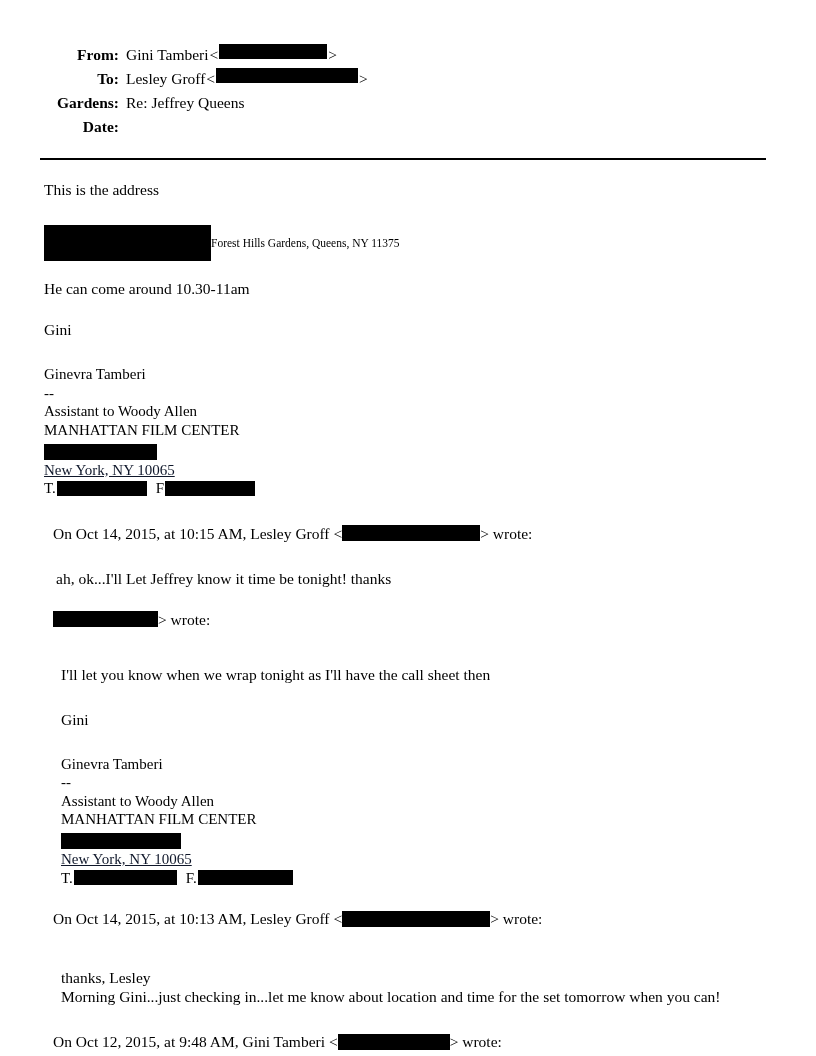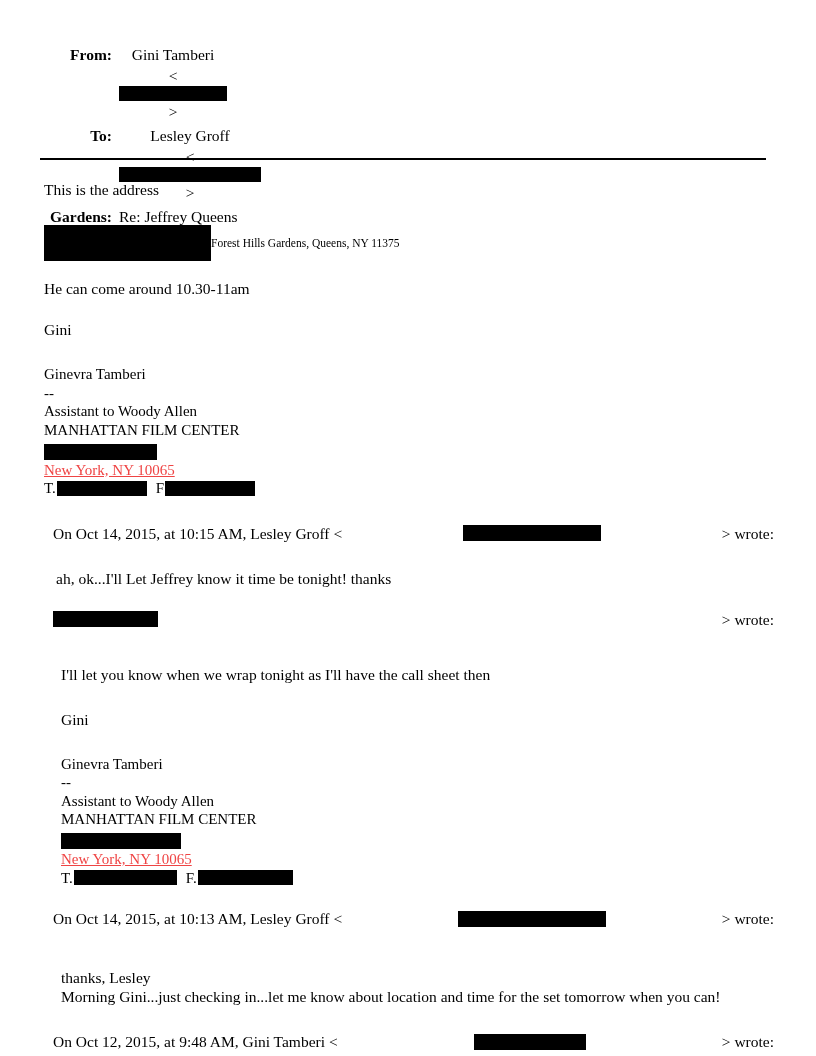--- a/index.html
+++ b/index.html
@@ -18,43 +18,42 @@
   .page {
     position: relative;
     width: 816px;
     height: 1056px;
     box-sizing: border-box;
   }
 
   
   .headers {
     position: absolute;
-    left: 33px;
+    left: 40px;
     top: 44px;
     width: 722px;
   }
   .hdr-row {
     display: flex;
     align-items: baseline;
     font-size: 15.5px;
     line-height: 21px;
     margin-bottom: 3px;
   }
   .hdr-label {
     width: 79px;
     text-align: right;
     font-weight: bold;
     padding-right: 7px;
     flex: 0 0 auto;
   }
   .hdr-value {
     white-space: nowrap;
     display: flex;
-    align-items: center;
-    flex-direction: column;
+    align-items: flex-start;
   }
   .redact {
     display: inline-block;
     background: #000000;
     vertical-align: middle;
   }
   .angle {
     padding: 0 1px;
   }
 
@@ -95,31 +94,31 @@
   .addr-small {
     font-size: 11.5px;
   }
 
   .sig {
     font-size: 15px;
     line-height: 18.5px;
   }
   .sig .dashes { letter-spacing: 0px; }
   .link {
-    color: #ef4444;
+    color: #0f172a;
   }
   .tf-line {
     display: flex;
     align-items: center;
     font-size: 15px;
   }
   .tf-line .lbl { padding-right: 1px; }
   .tf-line .sp { width: 9px; display:inline-block; }
 
-  .quote-1 { margin-left: 9px; justify-content: space-between; }
+  .quote-1 { margin-left: 9px; }
   .quote-2 { margin-left: 17px; }
 
   .wrote-line {
     display: flex;
     align-items: center;
     font-size: 15.5px;
     white-space: nowrap;
   }
 </style>
 </head>

